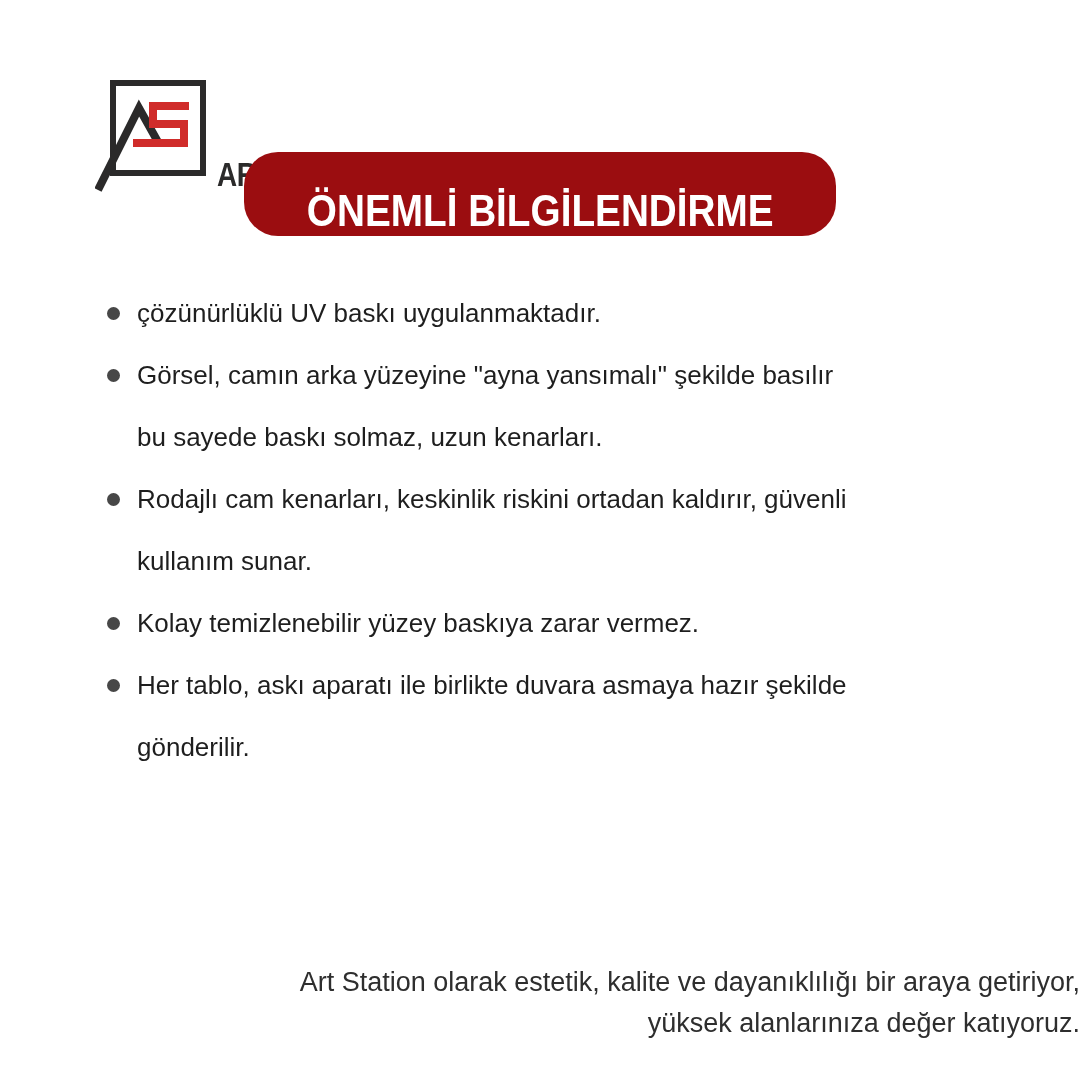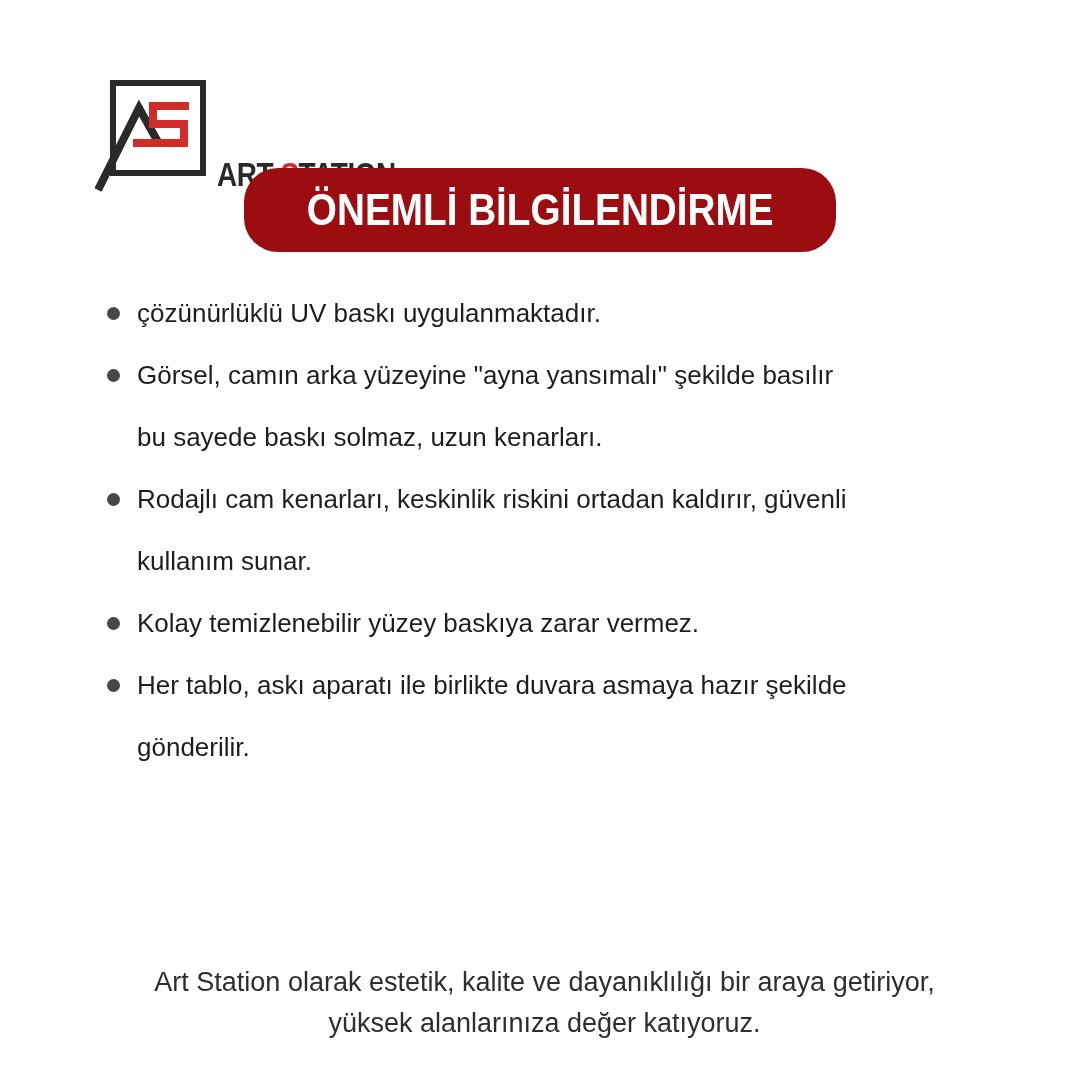--- a/index.html
+++ b/index.html
@@ -40,27 +40,27 @@
     white-space:nowrap;
     transform:scaleX(0.82);
     transform-origin:left center;
     color:var(--logo-dark);
   }
   .wordmark .accent{color:var(--accent-red);}
 
   
   .banner{
     position:absolute;
-    left:50%; top:168px;
+    left:50%; top:152px;
     transform:translateX(-50%);
     width:592px; height:84px;
     background:var(--banner-red);
     border-radius:34px;
     display:flex;
-    align-items:center;
+    align-items:flex-end;
     justify-content:center;
   }
   .banner .banner-label{
     color:#ffffff;
     font-size:44px;
     font-weight:700;
     letter-spacing:0px;
     white-space:nowrap;
     transform:scaleX(0.88);
   }
@@ -86,21 +86,21 @@
     font-size:26px;
     line-height:62px;
     white-space:nowrap;
     color:var(--text-dark);
   }
 
   
   .footer{
     position:absolute;
     left:0; right:0; top:962px;
-    text-align:center;
+    text-align:right;
     padding-left:9px;
   }
   .footer .line{
     font-size:27px;
     line-height:41px;
     color:var(--footer-gray);
     white-space:nowrap;
   }
 </style>
 </head>

